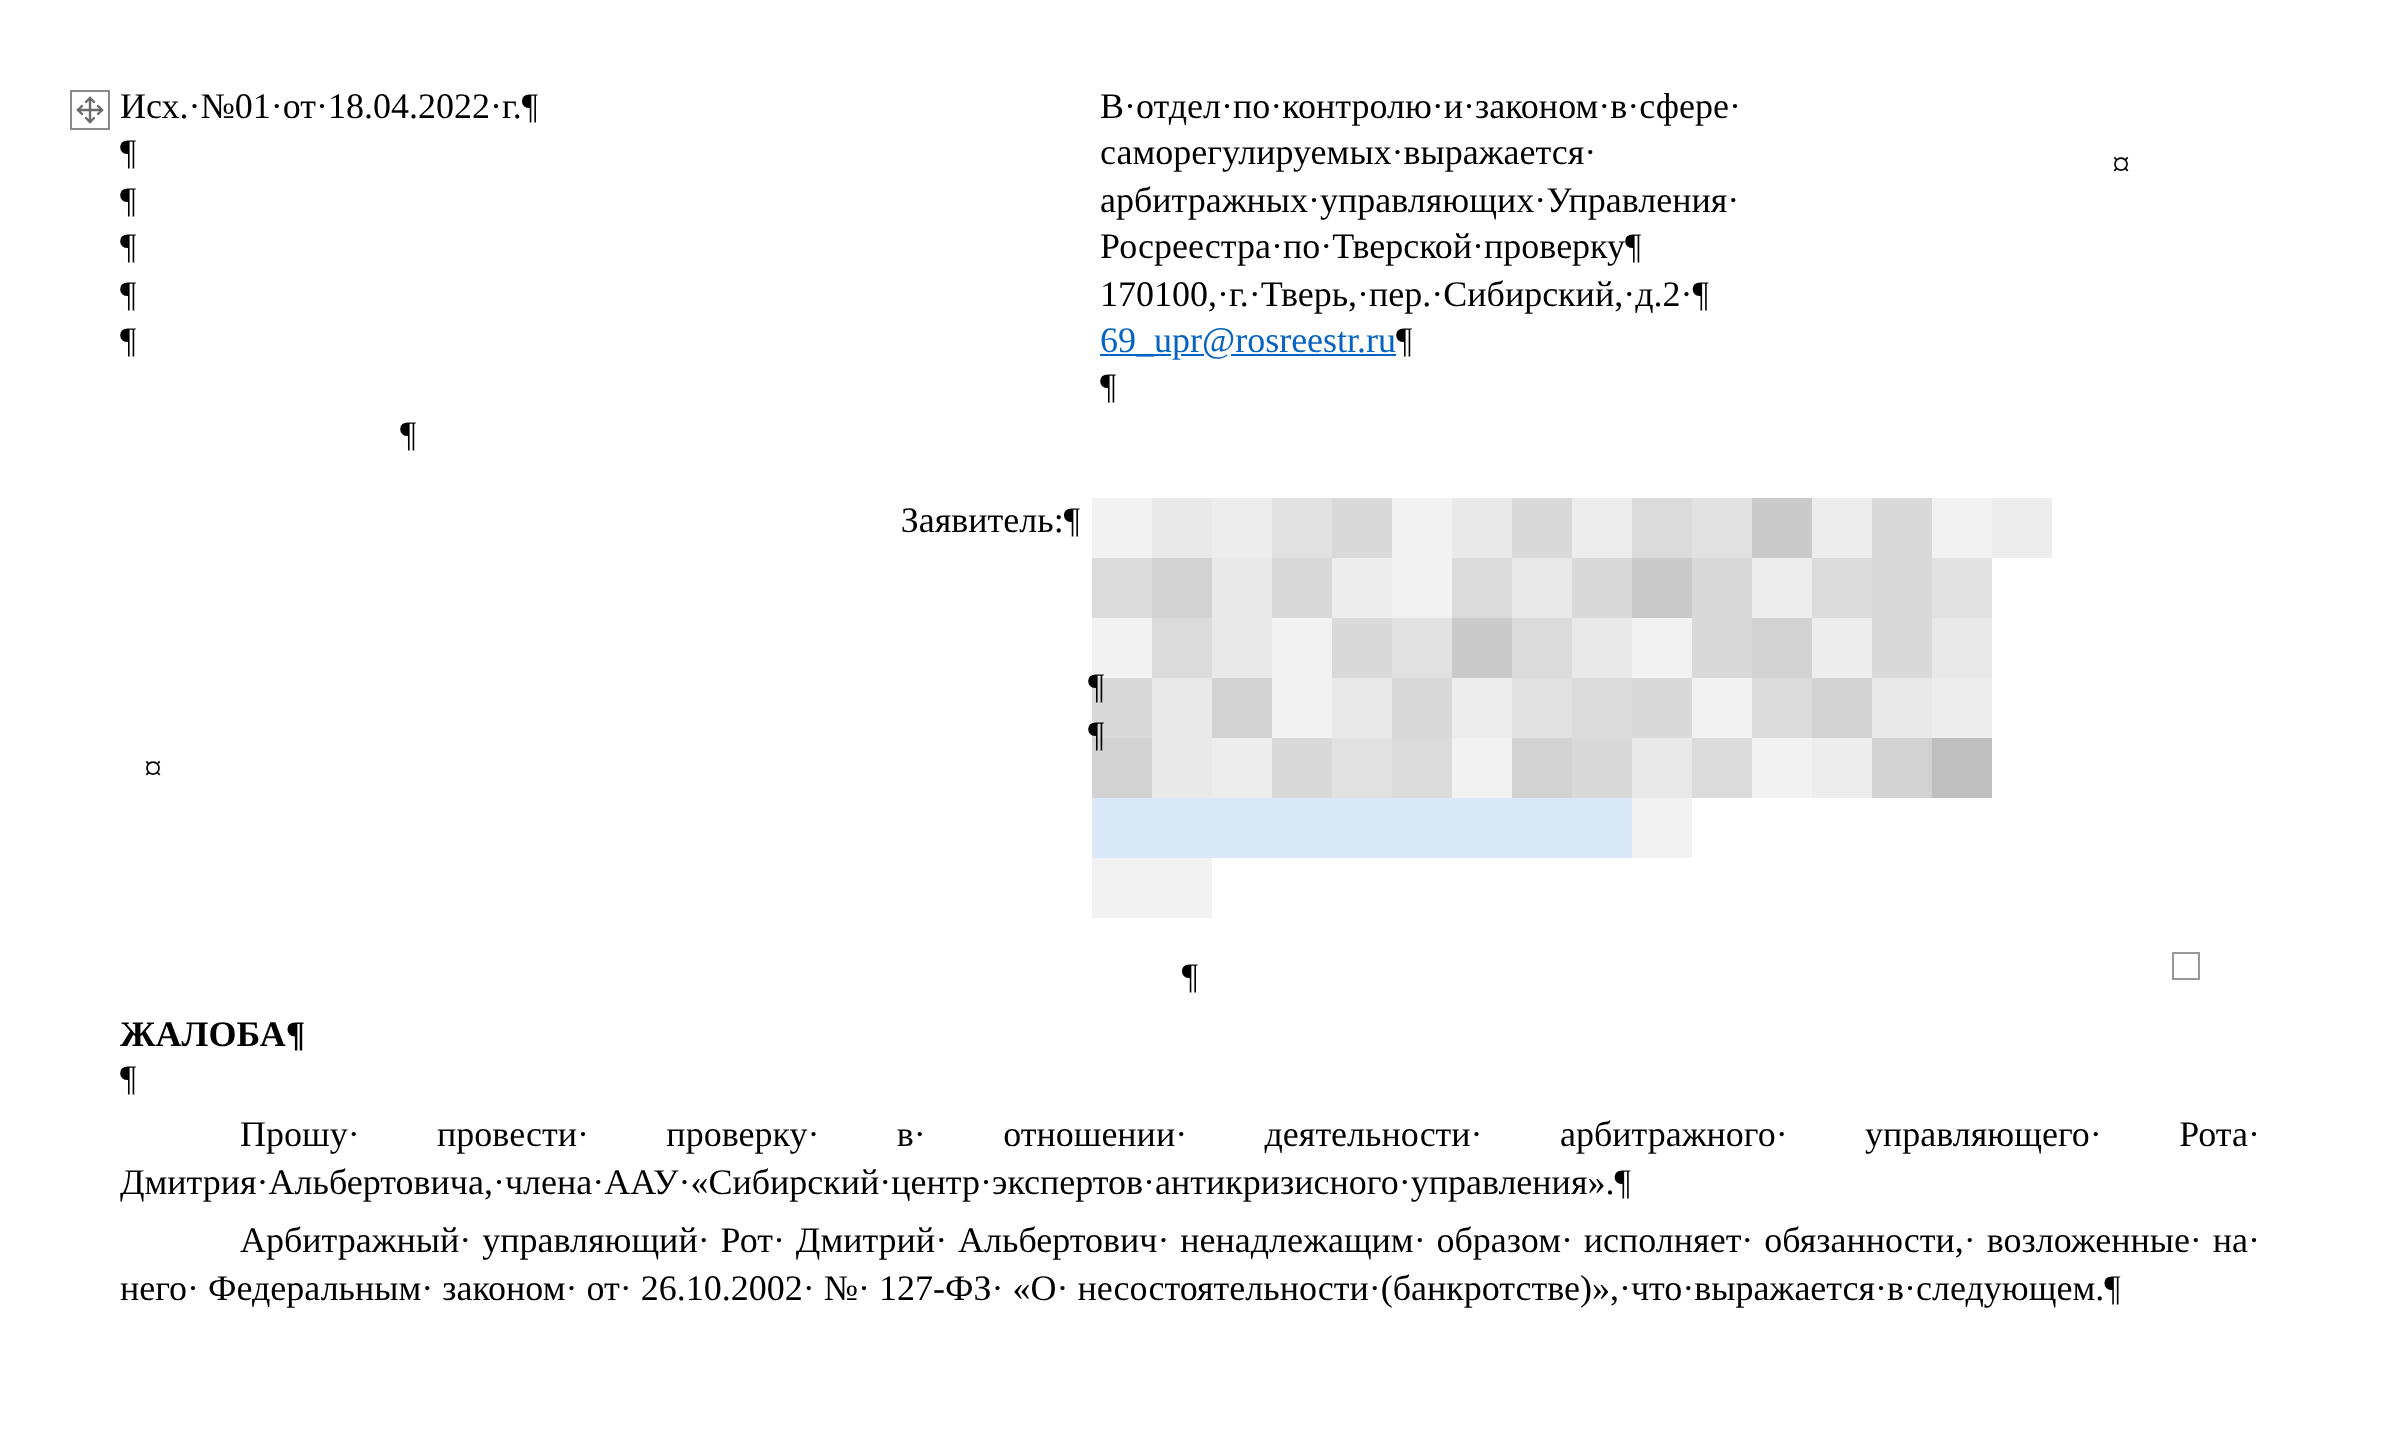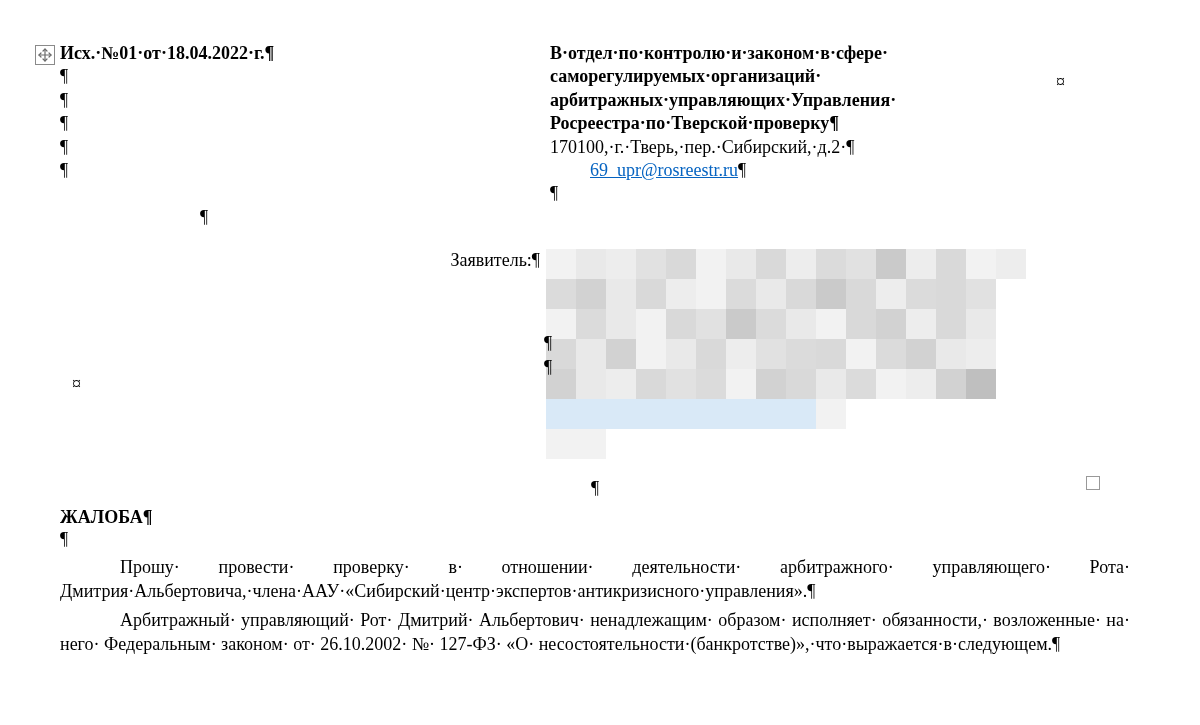--- a/index.html
+++ b/index.html
@@ -36,26 +36,25 @@
     display: flex;
     width: 100%;
   }
   .col-left {
     width: 480px;
     padding-right: 10px;
   }
   .col-right {
     width: 520px;
   }
-  .bold { font-weight: bold; }
+  .bold { font-weight: normal; }
   .link {
     color: #0563c1;
     text-decoration: underline;
     cursor: pointer;
-    margin-left: 40px;
   }
   .para { line-height: 1.3; white-space: nowrap; }
   .currency {
     position: absolute;
     font-family: "Times New Roman", serif;
   }
   .redacted {
     display: inline-block;
     image-rendering: pixelated;
   }
@@ -127,21 +126,21 @@
     <div class="col-left">
       <div class="para bold">Исх.·№01·от·18.04.2022·г.¶</div>
       <div class="para">¶</div>
       <div class="para">¶</div>
       <div class="para">¶</div>
       <div class="para">¶</div>
       <div class="para">¶</div>
     </div>
     <div class="col-right">
       <div class="para bold">В·отдел·по·контролю·и·законом·в·сфере·</div>
-      <div class="para bold">саморегулируемых·организаций·</div>
+      <div class="para bold">саморегулируемых·выражается·</div>
       <div class="para bold">арбитражных·управляющих·Управления·</div>
       <div class="para bold">Росреестра·по·Тверской·проверку¶</div>
       <div class="para">170100,·г.·Тверь,·пер.·Сибирский,·д.2·¶</div>
       <div class="para">
         <a class="link">69_upr@rosreestr.ru</a><span>¶</span>
       </div>
       <div class="para">¶</div>
     </div>
   </div>
 

